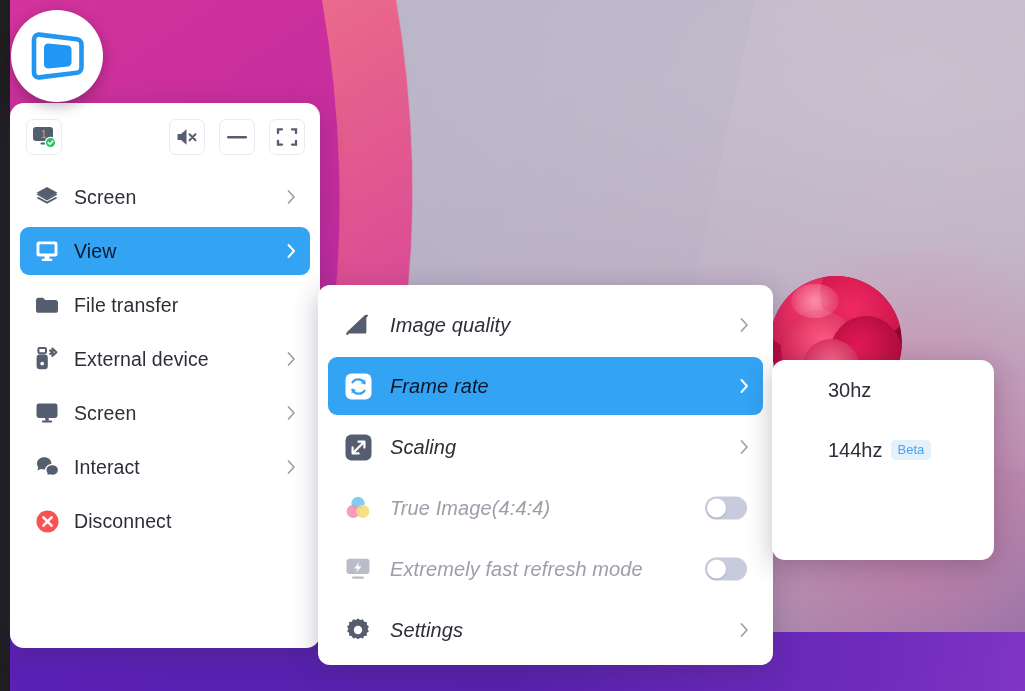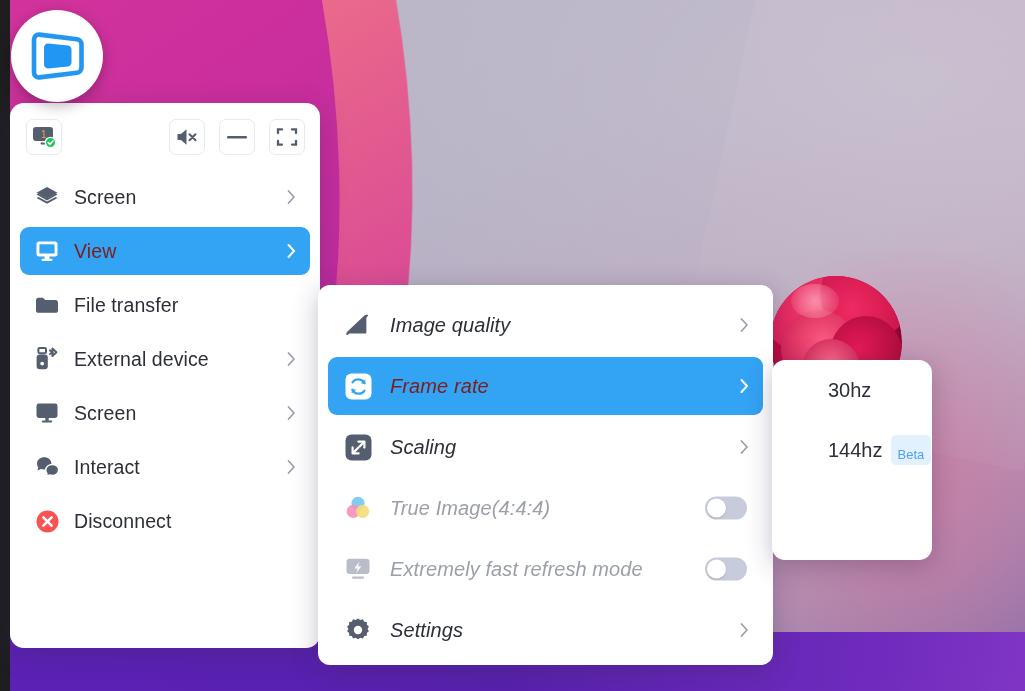--- a/index.html
+++ b/index.html
@@ -131,21 +131,21 @@
   .menu-item .mi-label {
     font-size: 19.5px;
     letter-spacing: 0.1px;
     white-space: nowrap;
   }
   .menu-item .mi-arrow {
     position: absolute; right: 14px; top: 50%; transform: translateY(-50%);
     color: #9aa0ab;
     display: flex;
   }
-  .menu-item.selected { background: #33a3f4; color: #7f1d1d; }
+  .menu-item.selected { background: #33a3f4; color: #0f172a; }
   .menu-item.selected .mi-arrow { color: #ffffff; }
   .menu-item.disabled .mi-label { color: #9b9fa8; }
 
   
   #panel-view { left: 318px; top: 285px; width: 455px; height: 380px; z-index: 31; }
   #panel-view .menu-item { height: 58px; margin: 3px 0; padding-left: 16px; font-style: italic; }
   #panel-view .menu-item .mi-icon { width: 28px; height: 28px; flex: 0 0 28px; margin-right: 18px; }
   #panel-view .menu-item .mi-label { font-size: 20px; }
 
   .toggle {
@@ -153,21 +153,21 @@
     width: 42px; height: 23px; border-radius: 12px;
     background: #c7cbdb;
   }
   .toggle .knob {
     position: absolute; left: 2px; top: 2px; width: 19px; height: 19px;
     border-radius: 50%; background: #ffffff;
     box-shadow: 0 1px 2px rgba(0,0,0,0.15);
   }
 
   
-  #panel-rate { left: 772px; top: 360px; width: 160px; height: 200px; border-radius: 13px; z-index: 32; }
+  #panel-rate { left: 772px; top: 360px; width: 222px; height: 200px; border-radius: 13px; z-index: 32; }
   .rate-item {
     position: relative;
     display: flex; align-items: center;
     height: 60px;
     padding-left: 22px;
     color: #2c2f38;
   }
   .rate-item .check {
     position: absolute; left: 22px; top: 50%; transform: translateY(-50%);
     width: 20px; height: 20px; display: flex; align-items: center; justify-content: center;
@@ -179,21 +179,21 @@
   }
   .badge-h {
     margin-left: 12px; width: 22px; height: 24px;
     display: inline-flex; align-items: center; justify-content: center;
   }
   .badge-beta {
     margin-left: 8px;
     background: #e3f1fd;
     color: #4ea3ef;
     font-size: 13px;
-    padding: 13px 7px 4px;
+    padding: 3px 7px 4px;
     border-radius: 5px;
     line-height: 1;
   }
 </style>
 </head>
 <body>
 
 <div id="root">
 
   <div id="wallpaper">

